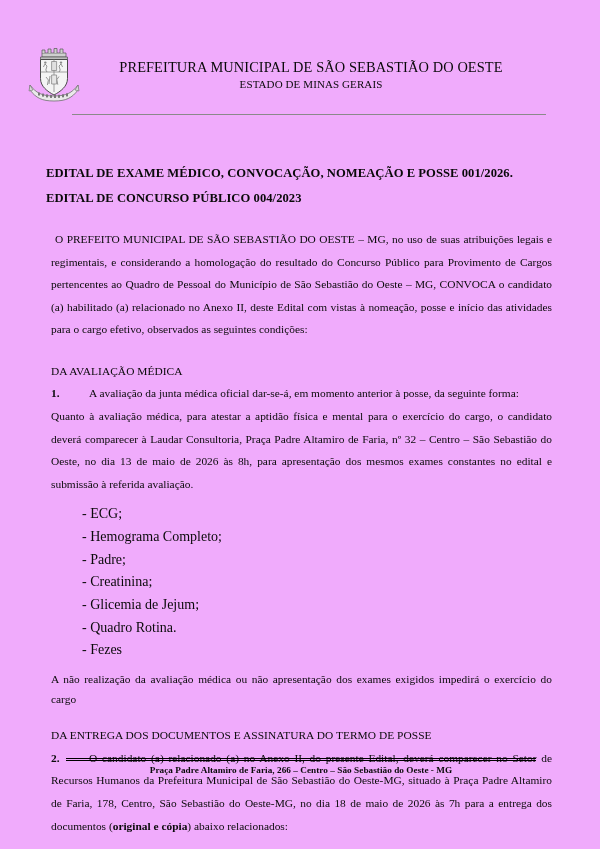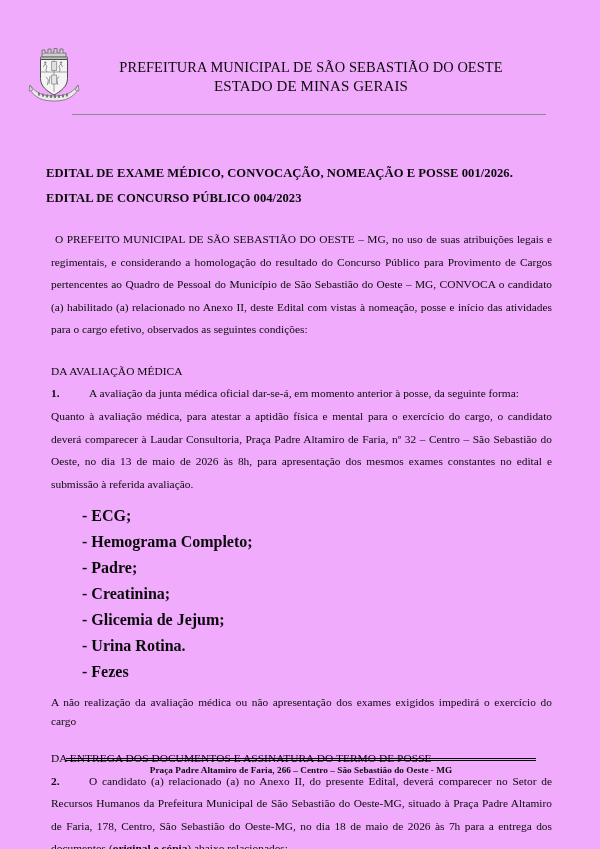--- a/index.html
+++ b/index.html
@@ -44,21 +44,21 @@
     width: 470px;
     text-align: center;
     line-height: 1.33;
   }
   .header-line1 {
     font-size: 14.4px;
     letter-spacing: 0.1px;
     white-space: nowrap;
   }
   .header-line2 {
-    font-size: 15px;
+    font-size: 11px;
     letter-spacing: 0.1px;
     white-space: nowrap;
   }
   .header-rule {
     position: absolute;
     left: 72px;
     top: 114px;
     width: 474px;
     height: 1px;
     background: #8a8a8a;
@@ -107,22 +107,21 @@
   .num {
     font-weight: bold;
     display: inline-block;
     width: 38px;
   }
   .exam-list {
     margin: 0;
     padding: 0;
     list-style: none;
     line-height: 1.62;
-    font-size: 16px;
-    font-weight: bold;
+    font-size: 14px;
   }
   .exam-list li {
     padding-left: 31px;
     white-space: nowrap;
   }
   .tight { line-height: 1.72; }
   b.inline { font-weight: bold; }
 
   
   .footer {
@@ -227,21 +226,21 @@
     <p class="para">Quanto à avaliação médica, para atestar a aptidão física e mental para o exercício do cargo, o candidato deverá comparecer à Laudar Consultoria, Praça Padre Altamiro de Faria, nº 32 – Centro – São Sebastião do Oeste, no dia 13 de maio de 2026 às 8h, para apresentação dos mesmos exames constantes no edital e submissão à referida avaliação.</p>
 
     <div class="gap-xs"></div>
 
     <ul class="exam-list">
       <li>- ECG;</li>
       <li>- Hemograma Completo;</li>
       <li>- Padre;</li>
       <li>- Creatinina;</li>
       <li>- Glicemia de Jejum;</li>
-      <li>- Urina Rotina.</li>
+      <li>- Quadro Rotina.</li>
       <li>- Fezes</li>
     </ul>
 
     <div class="gap-xs"></div>
 
     <p class="para tight">A não realização da avaliação médica ou não apresentação dos exames exigidos impedirá o exercício do cargo</p>
 
     <div class="gap-sm"></div>
 
     <h2 class="section">DA ENTREGA DOS DOCUMENTOS E ASSINATURA DO TERMO DE POSSE</h2>

